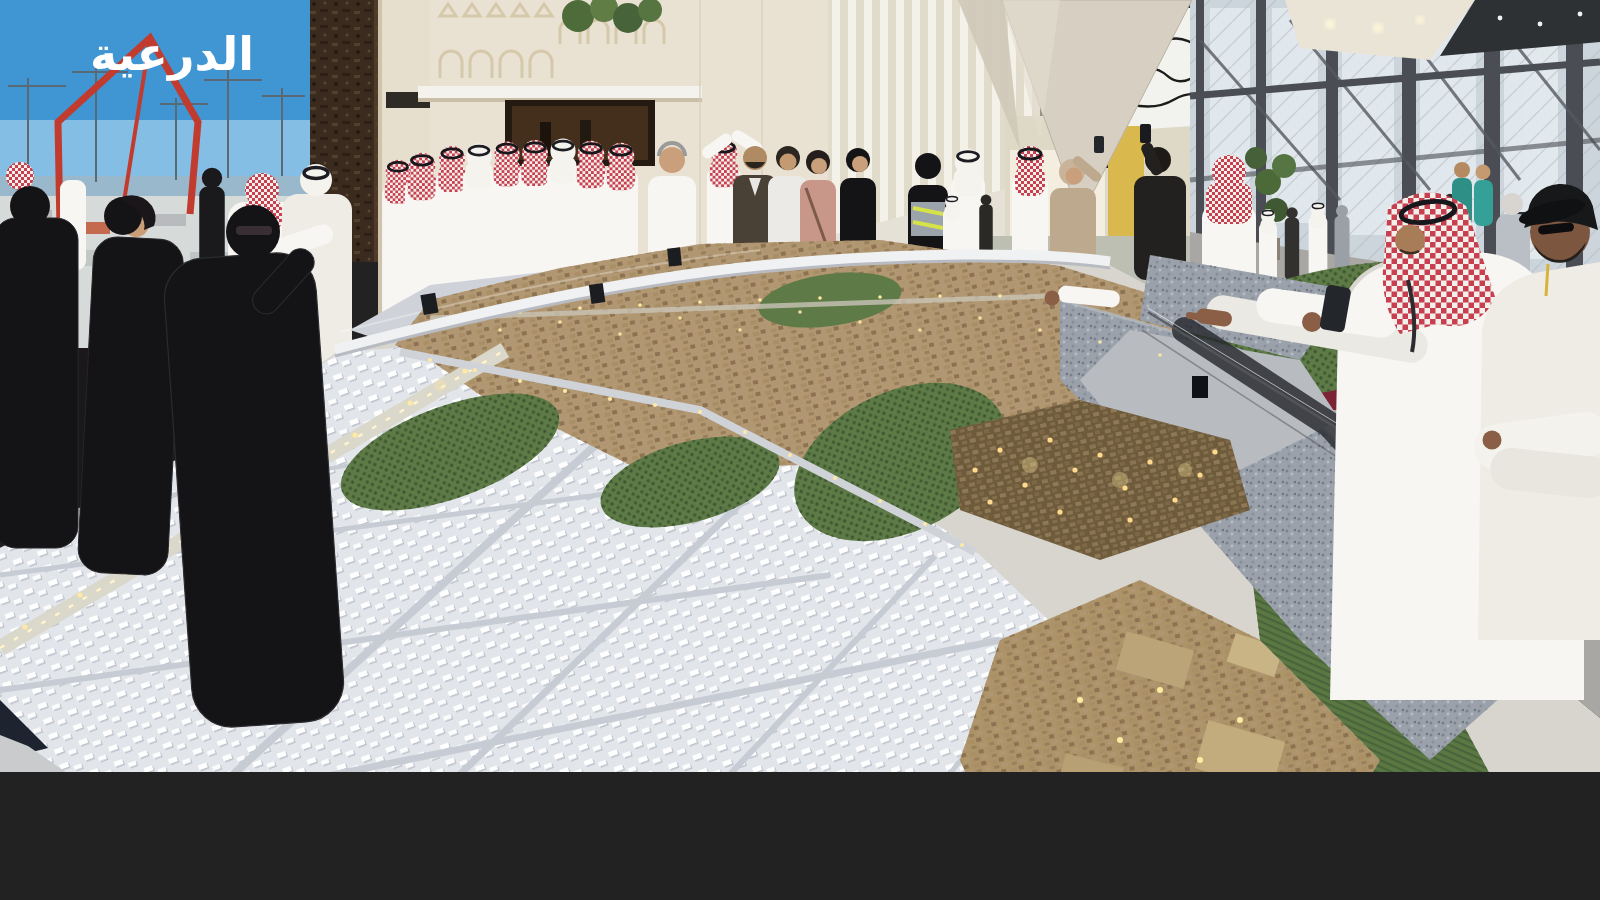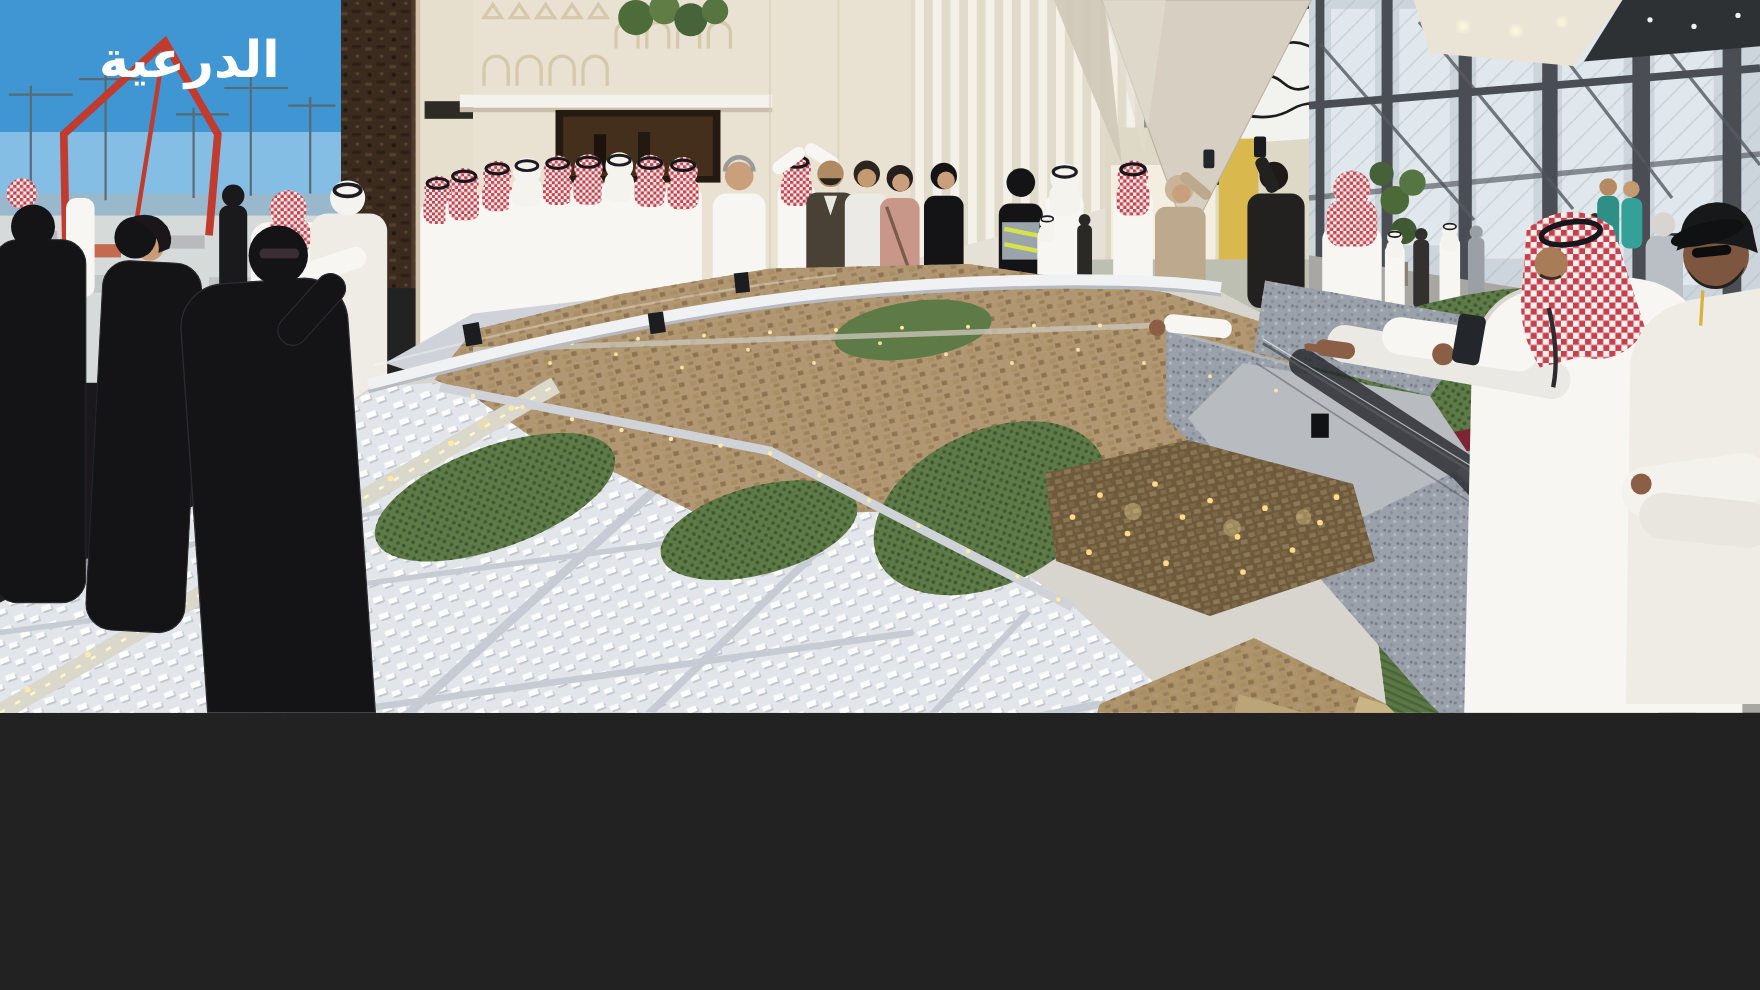--- a/index.html
+++ b/index.html
@@ -5,21 +5,21 @@
   :root{
     --sky:#3f96d2; --skyLight:#bfe0f2; --wall:#e9e2d2; --wallShade:#dfd5bf;
     --fin:#f2efe7; --canopy:#d7d0c2; --pillar:#3a2b1e; --craneRed:#c23b2f;
     --glass:#ccd5db; --glassDark:#4a4e54; --floor:#a9a7a4; --floorBrown:#4a3426;
     --modelWhite:#e2e5ea; --modelRoad:#c7ccd4; --tan:#b29872; --tanDark:#8d7352;
     --green:#5e7a46; --greenDark:#415c33; --rock:#9aa1aa; --plateau:#b8bbbf;
     --gold:#ffd98c; --thobe:#f7f6f3; --shemagh:#c84050; --abaya:#141316;
     --skin:#c9a07b; --maroon:#7c2434; --booth:#ded8c6; --yellow:#d9b84e;
   }
   html,body{margin:0;padding:0;background:#222;}
-  .stage{width:1600px;height:648px;position:relative;overflow:hidden;font-family:"DejaVu Sans",sans-serif;}
+  .stage{width:1600px;height:772px;position:relative;overflow:hidden;font-family:"DejaVu Sans",sans-serif;}
   svg{display:block}
   .thobe{fill:var(--thobe)}
   .abaya{fill:var(--abaya)}
   .wallF{fill:var(--wall)}
   .lt{fill:#ffeaa4}
   .glow{fill:#ffe9a0;opacity:.32}
   .screen-title{font-family:"DejaVu Sans",sans-serif;font-weight:bold;font-size:46px;fill:#ffffff;direction:rtl}
 </style>
 </head>
 <body>

